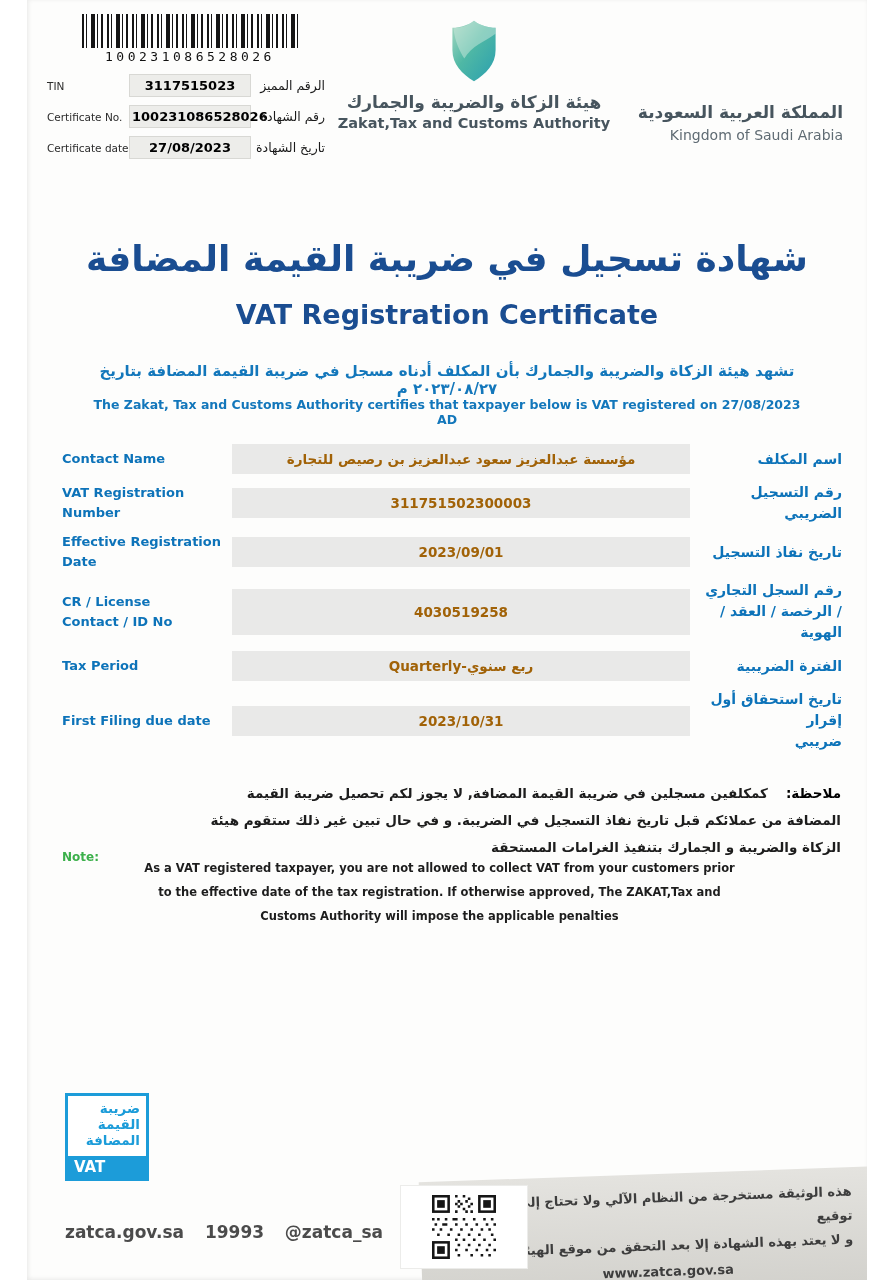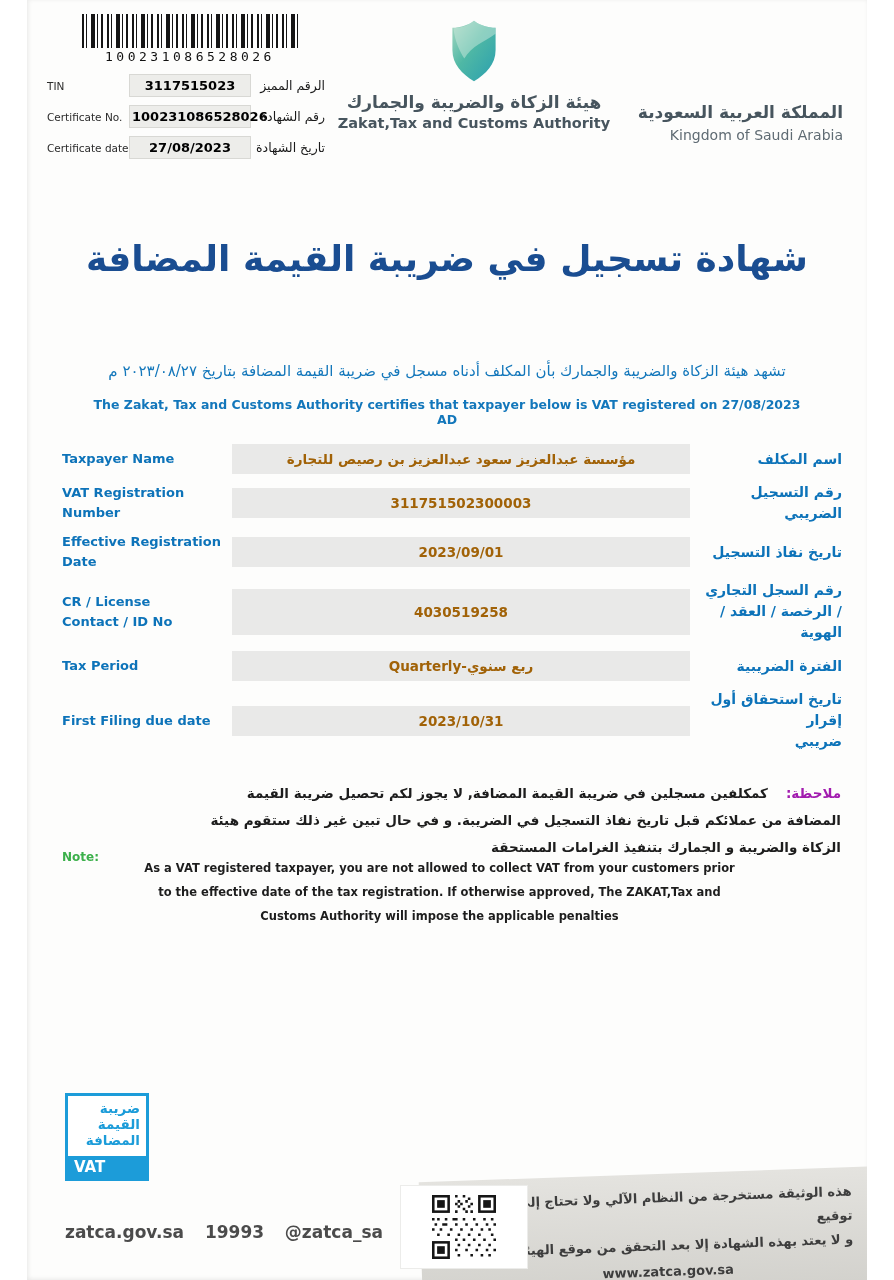--- a/index.html
+++ b/index.html
@@ -54,21 +54,21 @@
   .king-ar { font-size: 17px; font-weight: bold; color: #47555e; }
   .king-en { font-size: 14px; color: #5f6b73; margin-top: 5px; }
 
   
   .title-ar { position: absolute; top: 238px; left: 0; width: 100%; text-align: center;
     font-size: 36px; font-weight: bold; color: #1a4d91; margin: 0; }
   .title-en { position: absolute; top: 299px; left: 0; width: 100%; text-align: center;
     font-size: 27px; font-weight: bold; color: #1a4d91; margin: 0; }
 
   .stmt-ar { position: absolute; top: 362px; left: 60px; right: 60px; text-align: center;
-    font-size: 15px; font-weight: normal; color: #1377bb; }
+    font-size: 15px; font-weight: bold; color: #1377bb; }
   .stmt-en { position: absolute; top: 397px; left: 60px; right: 60px; text-align: center;
     font-size: 12.5px; font-weight: bold; color: #1377bb; }
 
   
   .vat-table { position: absolute; top: 444px; left: 35px; right: 25px; }
   .trow { display: flex; align-items: center; margin-bottom: 8px; }
   .tlabel-en { width: 170px; font-size: 13px; font-weight: bold; color: #0d73b9;
     white-space: pre-line; line-height: 1.55; }
   .tvalue {
     width: 458px; min-height: 30px; background: #e9e9e8;
@@ -77,21 +77,21 @@
     white-space: pre-line; line-height: 1.5; box-sizing: border-box; padding: 4px 12px;
   }
   .trow.tall .tvalue { min-height: 46px; }
   .tlabel-ar { flex: 1; text-align: right; font-size: 14px; font-weight: bold; color: #0d73b9;
     white-space: pre-line; line-height: 1.5; }
 
   
   .note-ar { position: absolute; top: 780px; left: 170px; right: 26px;
     direction: rtl; text-align: right; font-size: 13.5px; font-weight: bold;
     color: #1d1d1d; line-height: 2.0; }
-  .note-ar .nlabel { color: #a21caf; padding-left: 18px; }
+  .note-ar .nlabel { color: #000000; padding-left: 18px; }
   .note-en { position: absolute; top: 848px; left: 35px; right: 128px; display: flex; align-items: flex-start; }
   .note-en .nlabel { color: #3bb04a; font-size: 12px; font-weight: bold; width: 78px; flex: 0 0 auto; padding-top: 2px; }
   .note-en .ntext { flex: 1; text-align: center; font-size: 11.5px; font-weight: bold;
     color: #1d1d1d; line-height: 2.1; margin-top: 8px; }
 
   
   .shade { position: absolute; right: -24px; top: 1174px; width: 470px; height: 140px;
     background: linear-gradient(180deg, #e4e3df, #cfcec9); transform: rotate(-2deg); z-index: 1; }
 
   .vat-logo { position: absolute; left: 38px; top: 1093px; width: 84px; height: 88px;
@@ -158,27 +158,28 @@
     <div class="auth-ar" dir="rtl">هيئة الزكاة والضريبة والجمارك</div>
     <div class="auth-en">Zakat,Tax and Customs Authority</div>
   </div>
 
   <div class="kingdom">
     <div class="king-ar" dir="rtl">المملكة العربية السعودية</div>
     <div class="king-en">Kingdom of Saudi Arabia</div>
   </div>
 
   <h1 class="title-ar" dir="rtl">شهادة تسجيل في ضريبة القيمة المضافة</h1>
+  <h2 class="title-en">VAT Registration Certificate</h2>
 
   <div class="stmt-ar" dir="rtl">تشهد هيئة الزكاة والضريبة والجمارك بأن المكلف أدناه مسجل في ضريبة القيمة المضافة بتاريخ ٢٠٢٣/٠٨/٢٧ م</div>
   <div class="stmt-en">The Zakat, Tax and Customs Authority certifies that taxpayer below is VAT registered on 27/08/2023 AD</div>
 
   <div class="vat-table">
     <div class="trow">
-      <div class="tlabel-en">Taxpayer Name</div>
+      <div class="tlabel-en">Contact Name</div>
       <div class="tvalue" dir="rtl">مؤسسة عبدالعزيز سعود عبدالعزيز بن رصيص للتجارة</div>
       <div class="tlabel-ar" dir="rtl">اسم المكلف</div>
     </div>
     <div class="trow">
       <div class="tlabel-en">VAT Registration Number</div>
       <div class="tvalue">311751502300003</div>
       <div class="tlabel-ar" dir="rtl">رقم التسجيل الضريبي</div>
     </div>
     <div class="trow">
       <div class="tlabel-en">Effective Registration Date</div>

